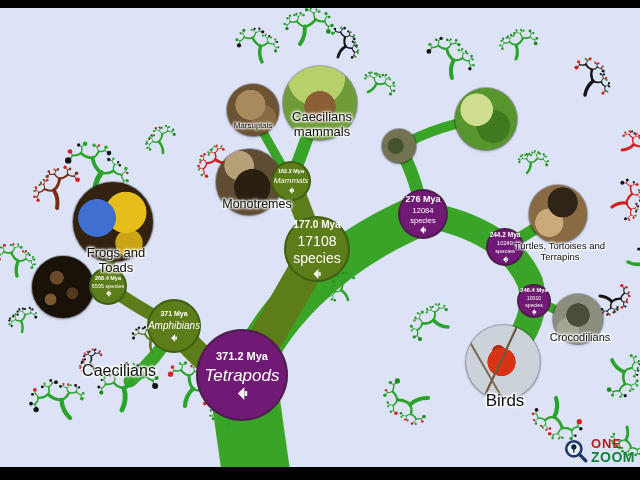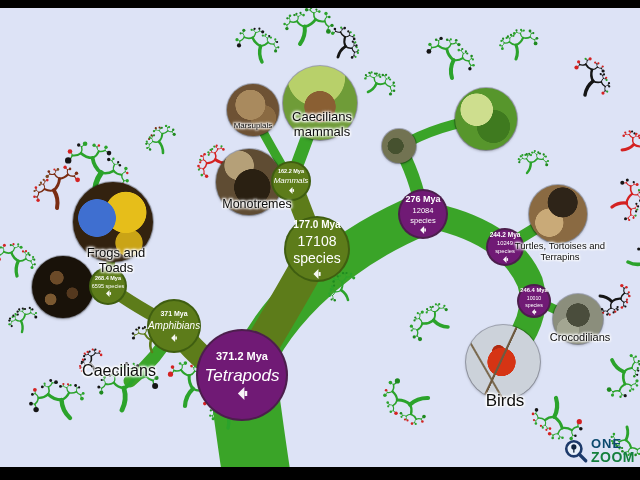--- a/index.html
+++ b/index.html
@@ -86,21 +86,21 @@
   .lbl-marsupials{left:253px;top:122px;font-size:8px;}
   .lbl-placentals{left:322px;top:110px;font-size:13px;}
   .lbl-monotremes{left:257px;top:197px;font-size:12.5px;}
   .lbl-turtles{left:560px;top:241px;font-size:9.5px;}
   .lbl-crocodilians{left:580px;top:331px;font-size:11px;}
   .lbl-birds{left:505px;top:391px;font-size:17px;}
 
   
   .logo{position:absolute;right:5px;bottom:16px;z-index:11;display:flex;align-items:center;cursor:pointer;}
   .logo-text{display:flex;flex-direction:column;line-height:1;margin-left:2px;}
-  .logo-one{font-size:13px;font-weight:bold;letter-spacing:1px;color:#0c4a6e;}
+  .logo-one{font-size:13px;font-weight:bold;letter-spacing:1px;color:#b91c1c;}
   .logo-zoom{font-size:14px;font-weight:bold;letter-spacing:.5px;color:#15803d;}
 </style>
 </head>
 <body>
 
 <div class="stage">
 
   <svg class="canvas" id="tree-canvas" width="640" height="480" viewBox="0 0 640 480">
       <path d="M256,472 C250,432 247,408 243,380" stroke="#3aa428" stroke-width="68" fill="none" stroke-linecap="round"></path>
       <path d="M243,388 C262,322 330,252 423,214" stroke="#3aa428" stroke-width="42" fill="none" stroke-linecap="round"></path>

